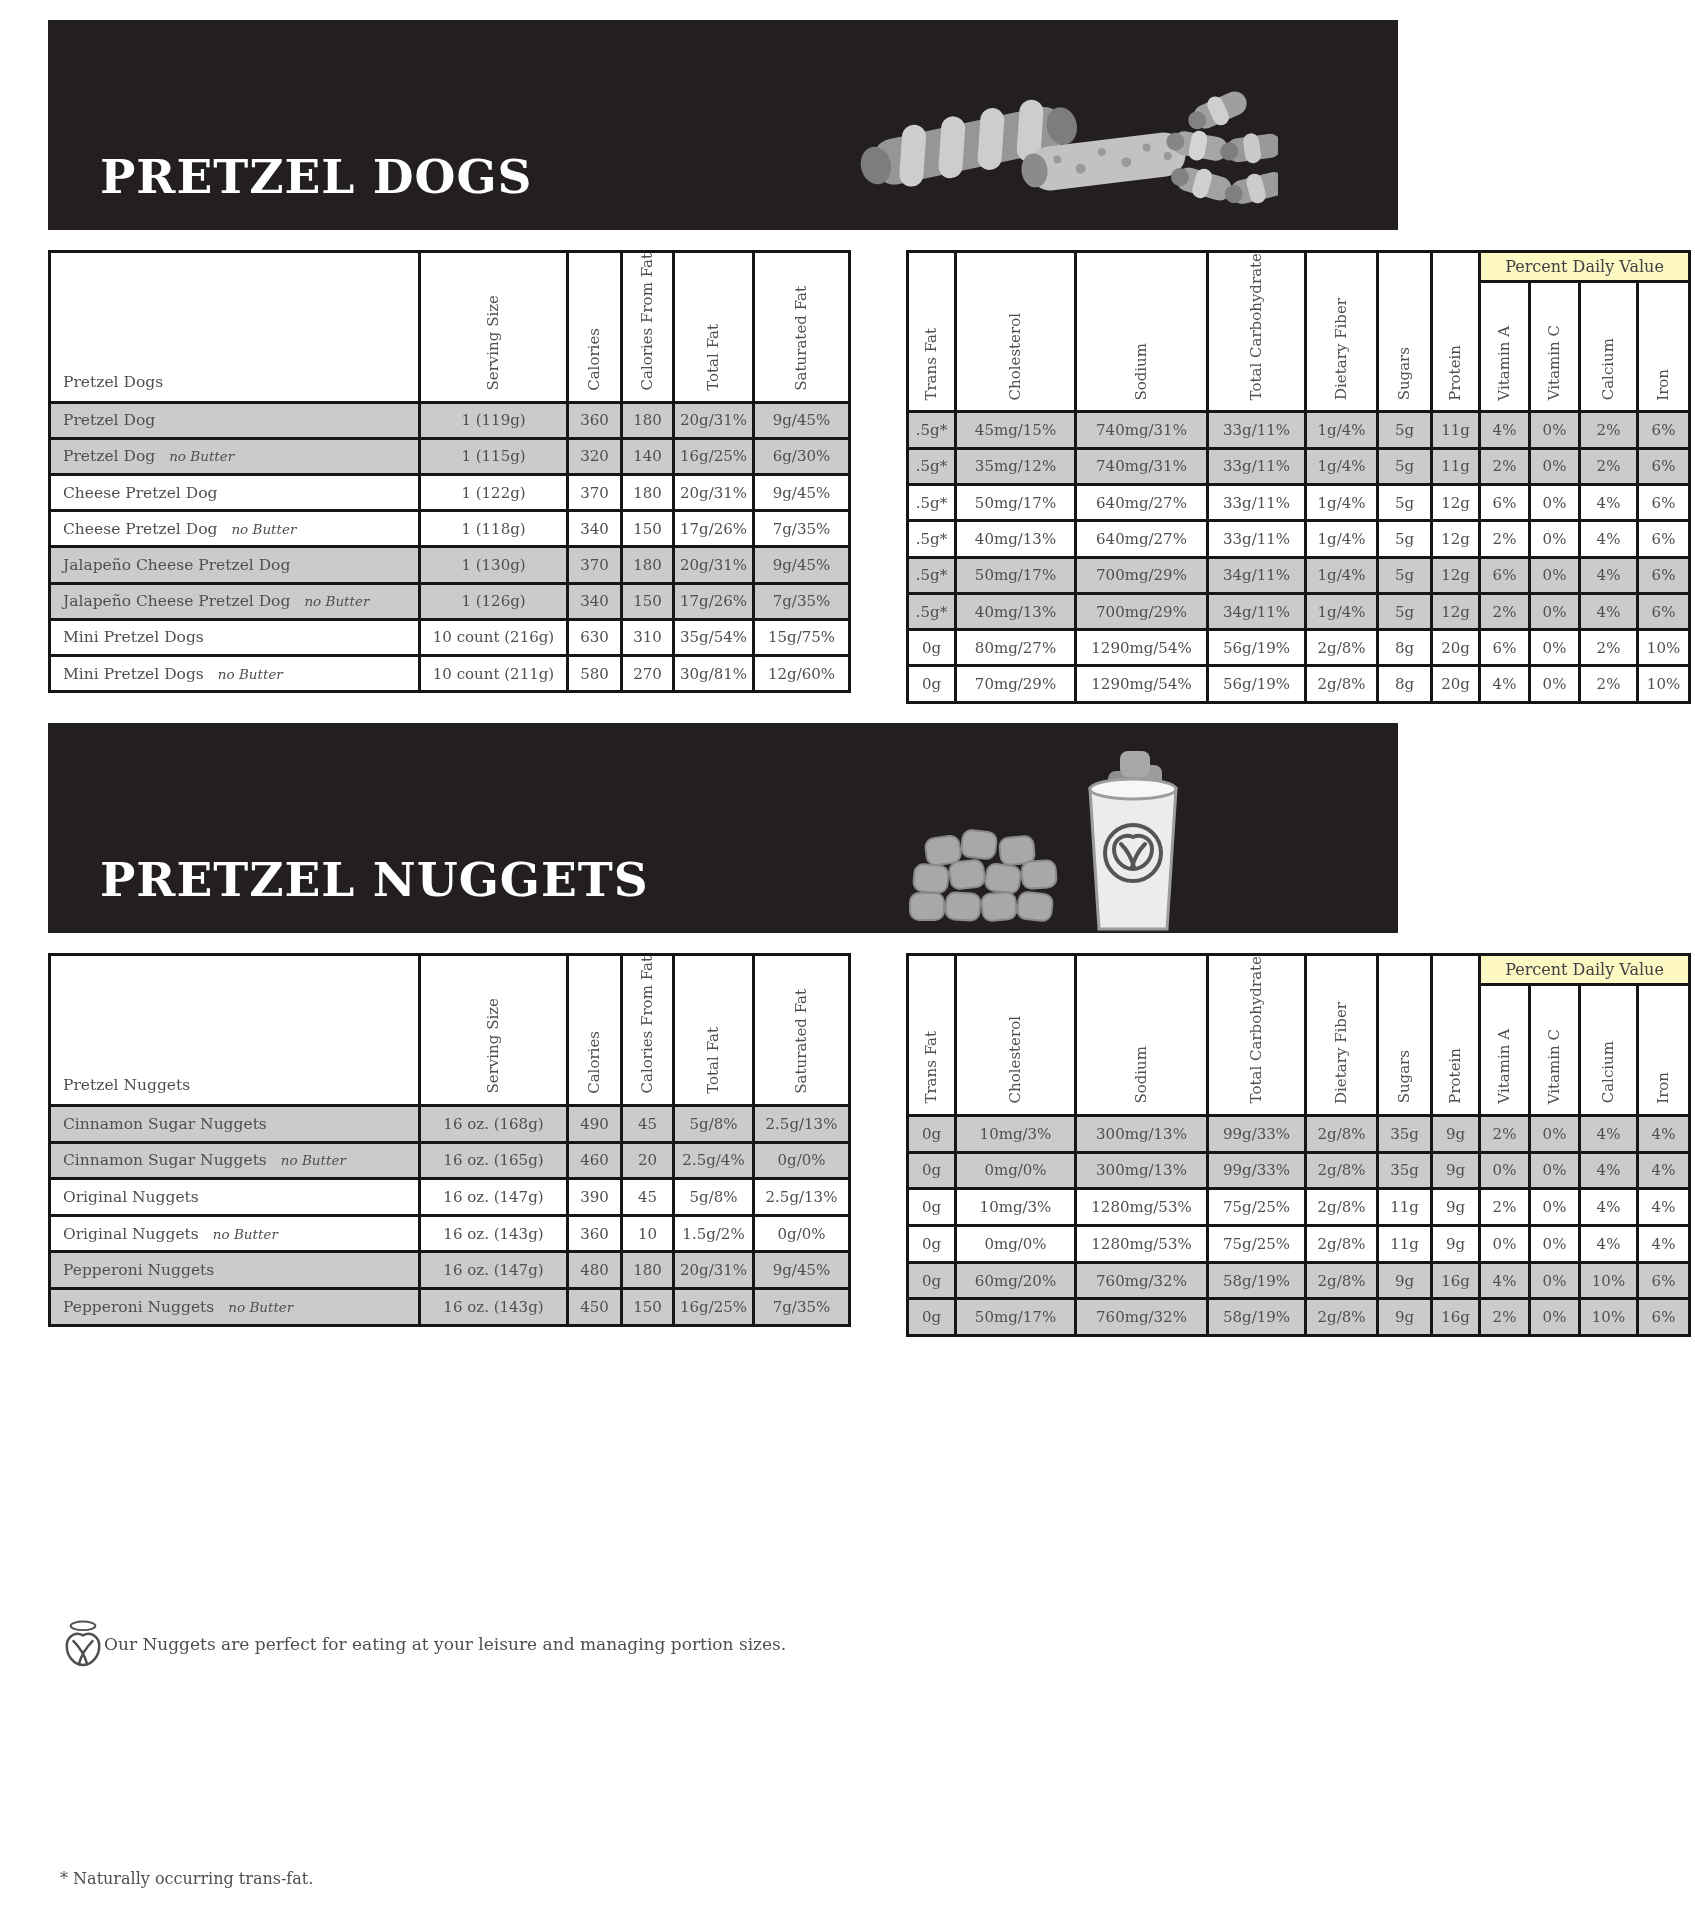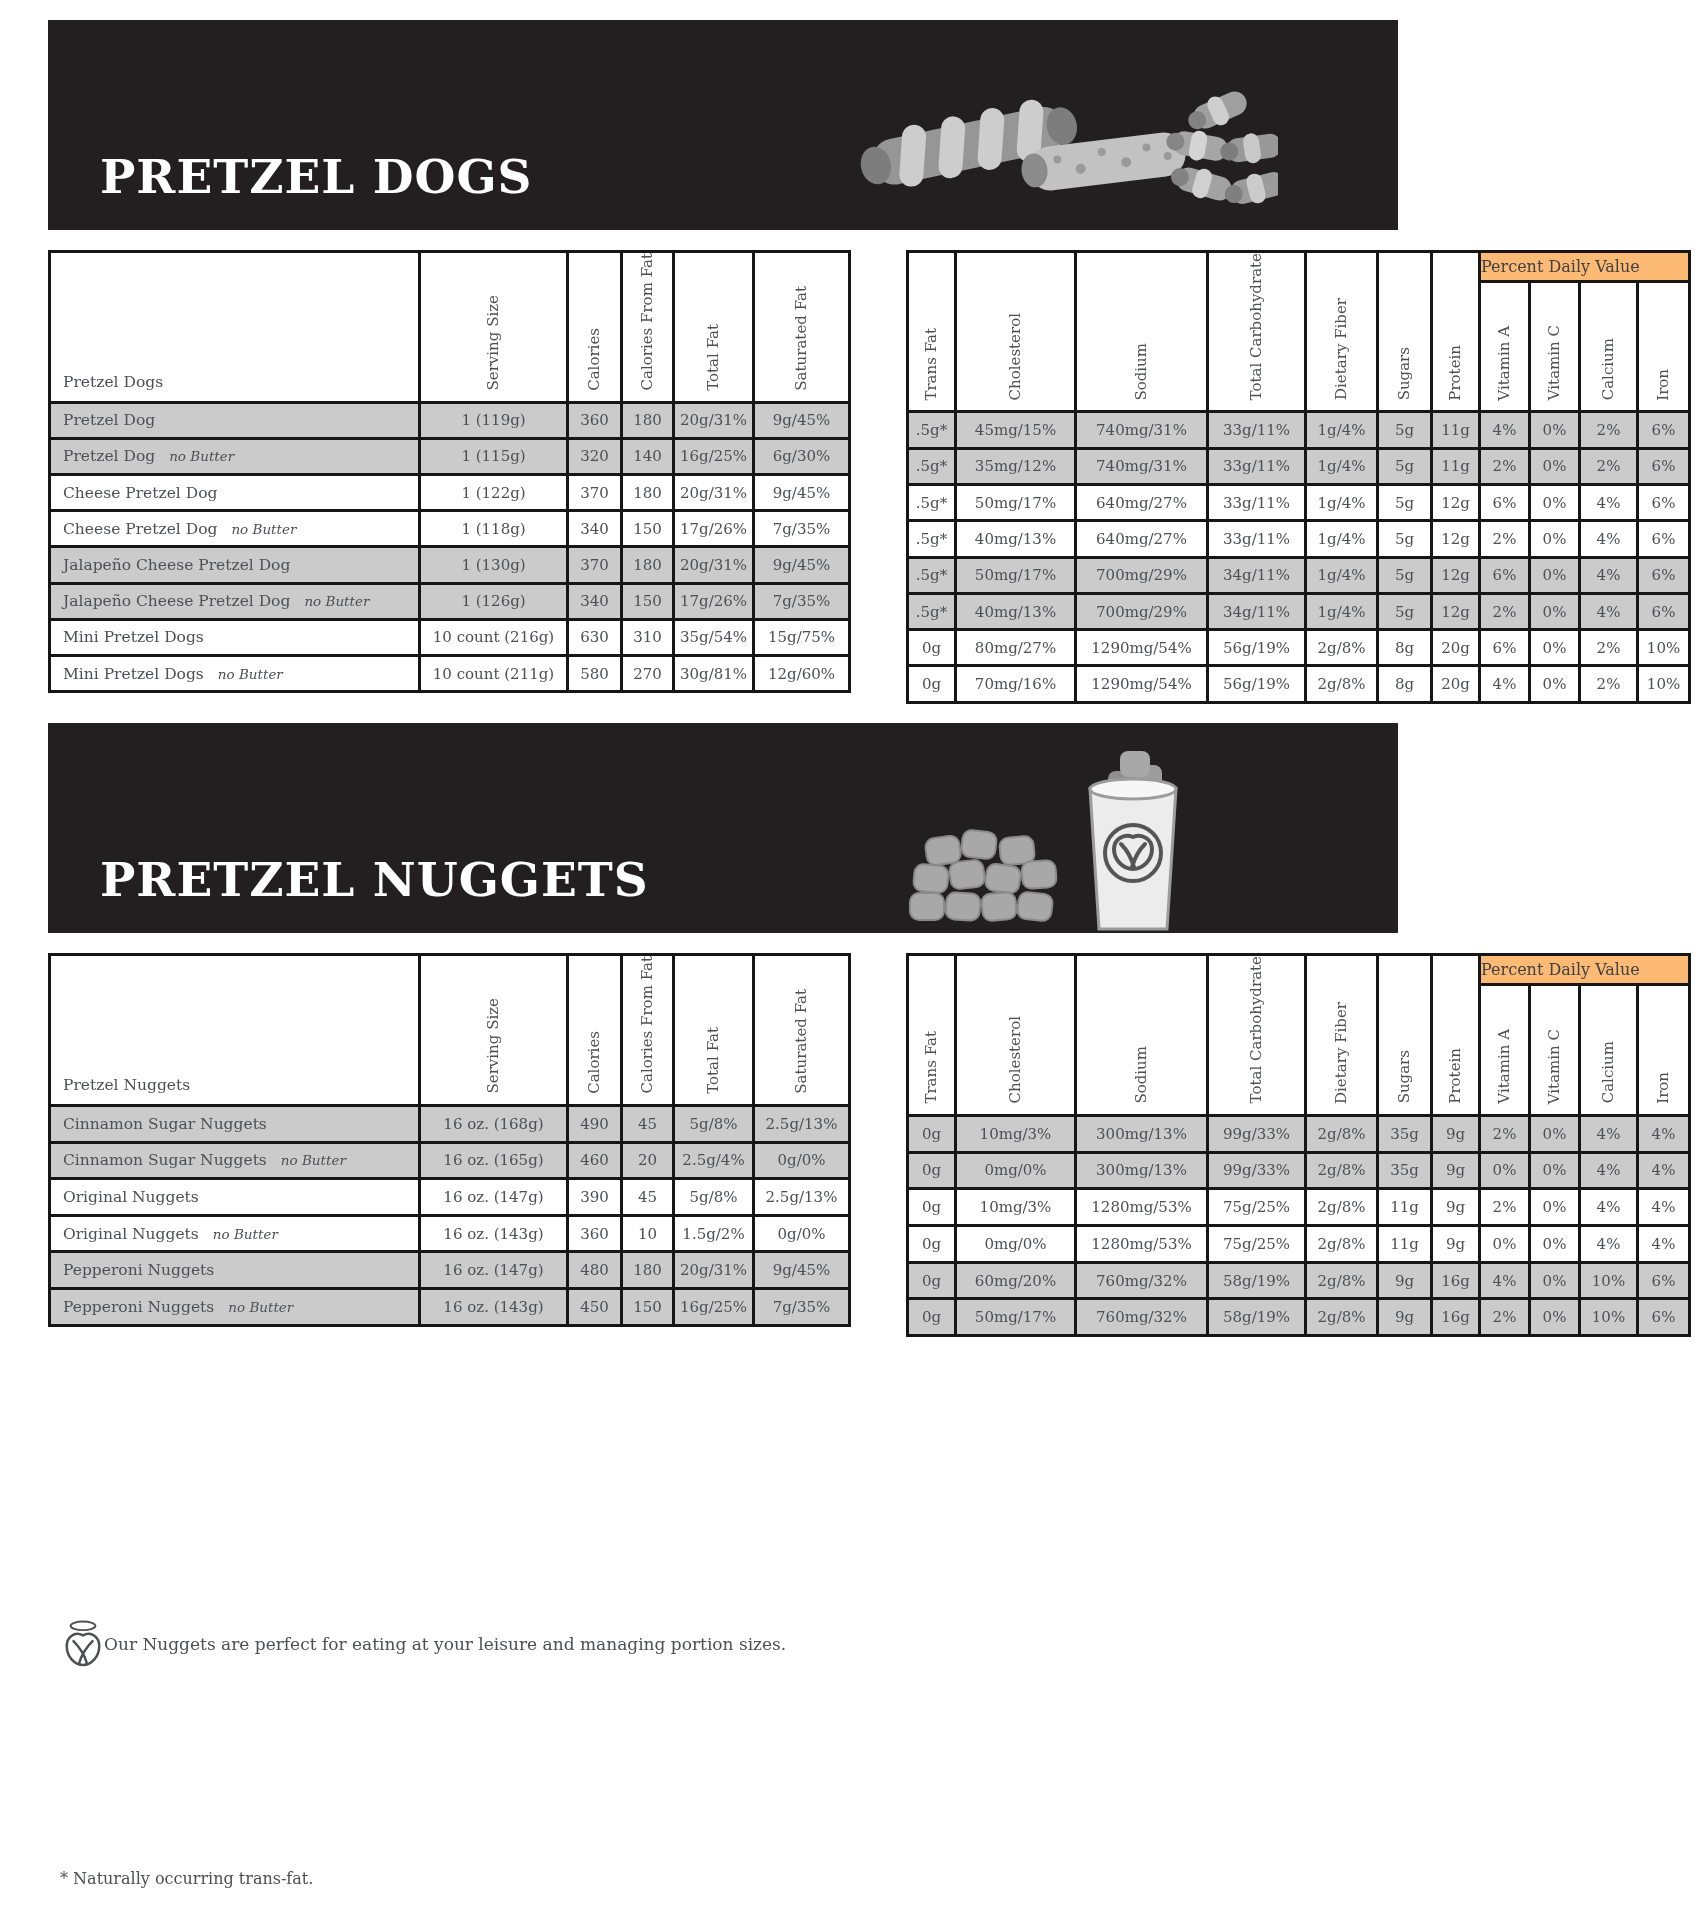--- a/index.html
+++ b/index.html
@@ -22,21 +22,21 @@
   table.nutri th, table.nutri td { border:3px solid #161616; }
   th { background:#fff; font-weight:normal; }
 
   th.namehead { vertical-align:bottom; text-align:left; padding:0 0 10px 12px;
                 font-size:15.5px; color:#4d4f52; }
   th.rot { vertical-align:bottom; height:150px; }
   .vlabel { writing-mode:vertical-rl; transform:rotate(180deg); margin:0 auto 10px auto;
             font-size:15px; line-height:1.1; color:#4d4f52; white-space:nowrap; }
   tr.headrow { height:150px; }
   tr.pdvrow  { height:28px; }
-  th.pdv { background:#fdba74; height:28px; font-size:16px; color:#3f4144; text-align:left; }
+  th.pdv { background:#fef9c3; height:28px; font-size:16px; color:#3f4144; text-align:center; }
 
   td { height:35px; text-align:center; font-size:15px; color:#4d4f52; padding:0 3px;
        background:#fff; overflow:hidden; white-space:nowrap; }
   td.name { text-align:left; padding-left:12px; font-size:15.5px; }
   .suffix { font-style:italic; font-size:13.5px; margin-left:14px; }
   tr.shaded td { background:#cbcbcb; }
 
   
   .nugget-note { display:flex; align-items:center; gap:0; margin:292px 0 0 34px; }
   .nugget-note p { font-size:17px; color:#4d4f52; }
@@ -346,21 +346,21 @@
             <td>2g/8%</td>
             <td>8g</td>
             <td>20g</td>
             <td>6%</td>
             <td>0%</td>
             <td>2%</td>
             <td>10%</td>
           </tr>
             <tr>
             <td>0g</td>
-            <td>70mg/16%</td>
+            <td>70mg/29%</td>
             <td>1290mg/54%</td>
             <td>56g/19%</td>
             <td>2g/8%</td>
             <td>8g</td>
             <td>20g</td>
             <td>4%</td>
             <td>0%</td>
             <td>2%</td>
             <td>10%</td>
           </tr>

